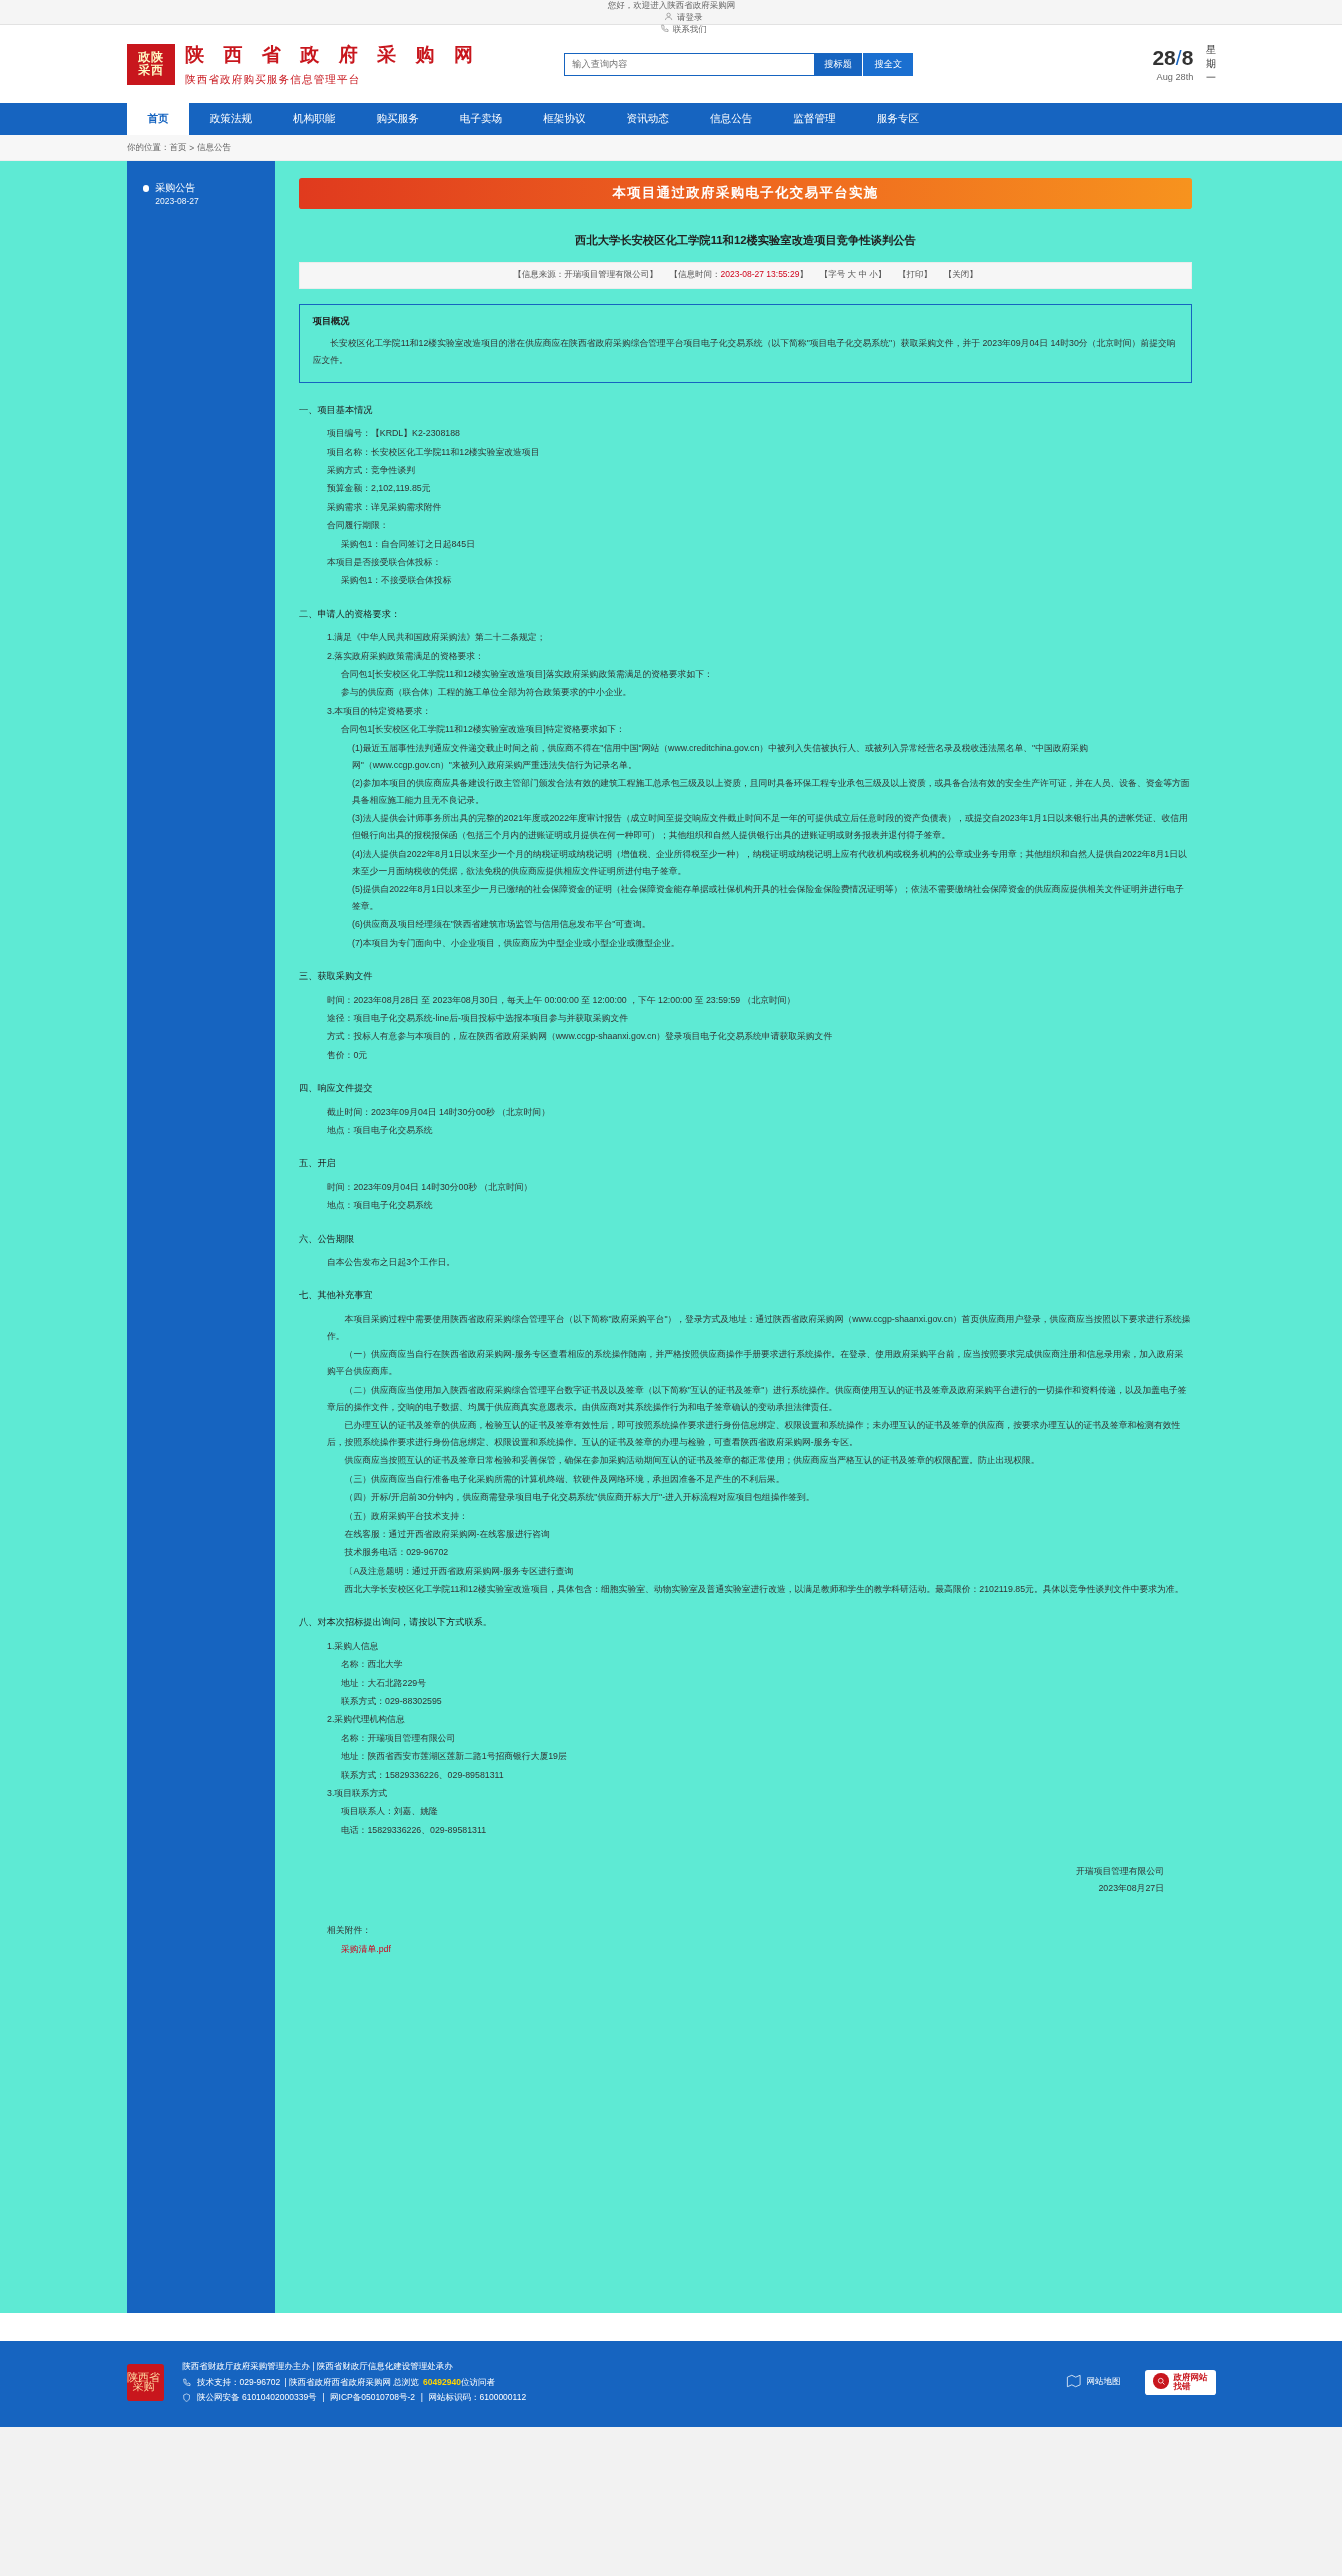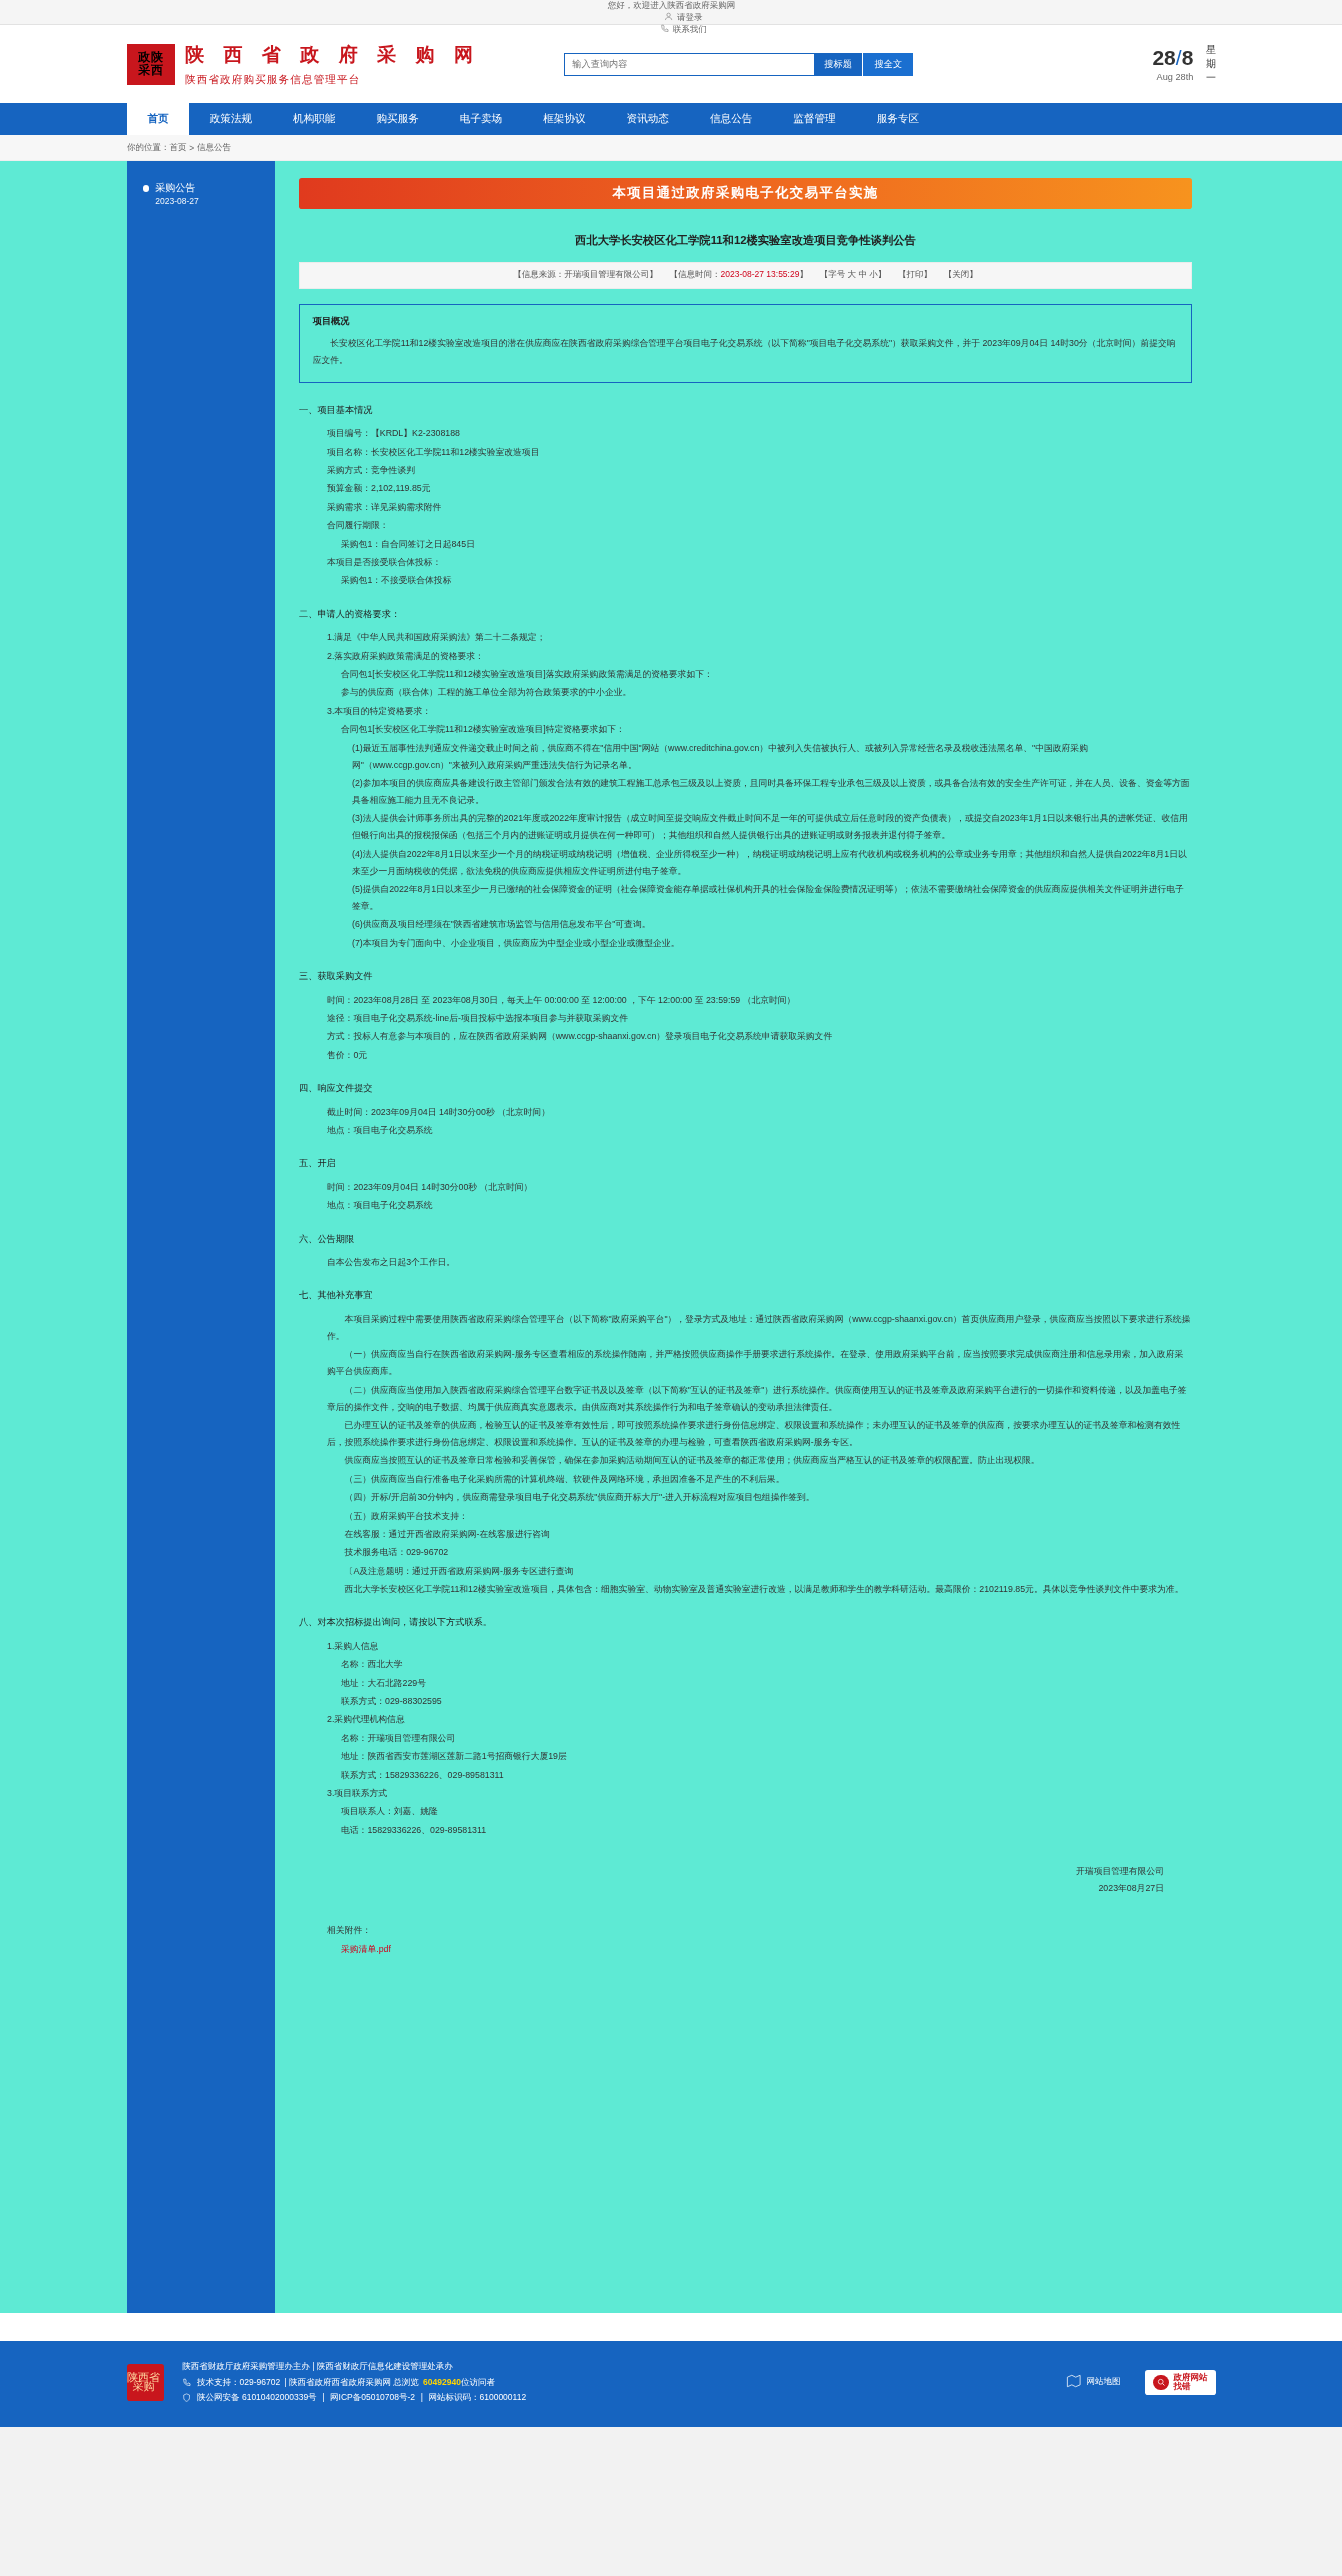--- a/index.html
+++ b/index.html
@@ -22,21 +22,21 @@
   .topbar .tlink { display:flex; align-items:center; margin-left:24px; color:#666; }
   .topbar .tlink svg { margin-right:3.5px; }
 
   
   .header {
     height:78px; background:#fff; display:flex; align-items:center;
     padding:0 127px;
   }
   .logo-wrap { display:flex; align-items:center; }
   .logo-mark {
-    width:48px; height:41px; background:#c8161d; color:#000000;
+    width:48px; height:41px; background:#c8161d; color:#fef9c3;
     display:flex; flex-direction:column; align-items:center; justify-content:center;
     font-size:12px; line-height:13.4px; font-weight:bold; letter-spacing:0.7px;
     font-family:"DejaVu Sans", sans-serif;
   }
   .logo-text { margin-left:10px; }
   .logo-text .l1 {
     color:#c8161d; font-size:19px; font-weight:bold; letter-spacing:6.4px;
     font-family:"DejaVu Sans", sans-serif;
   }
   .logo-text .l2 {
@@ -135,21 +135,21 @@
     text-align:center; flex:none; margin-right:18.3px;
     font-family:"DejaVu Sans", sans-serif;
   }
   .f-mid { font-size:8.5px; line-height:15.5px; }
   .f-mid .row { display:flex; align-items:center; flex-wrap:wrap; }
   .f-mid .mark { display:inline-flex; align-items:center; margin-right:5.6px; }
   .f-strong { color:#ffd400; font-weight:bold; }
   .f-right { margin-left:auto; display:flex; align-items:center; }
   .f-map { display:flex; align-items:center; font-size:8.5px; margin-right:24px; }
   .f-badge {
-    background:#fff; border-radius:2.8px; padding:3.5px 8.5px; display:flex; align-items:center;
+    background:#fff; border-radius:2.8px; padding:3.5px 8.5px; display:flex; align-items:flex-start;
     color:#c8161d; font-size:8.5px; font-weight:bold;
   }
   .f-badge .b-circle {
     width:15.5px; height:15.5px; border-radius:50%; background:#c8161d; color:#fff;
     display:flex; align-items:center; justify-content:center; font-size:7.8px; margin-right:5px;
   }
   .f-badge .b-txt { line-height:9.2px; color:#c8161d; }
 </style>
 </head>
 <body>

